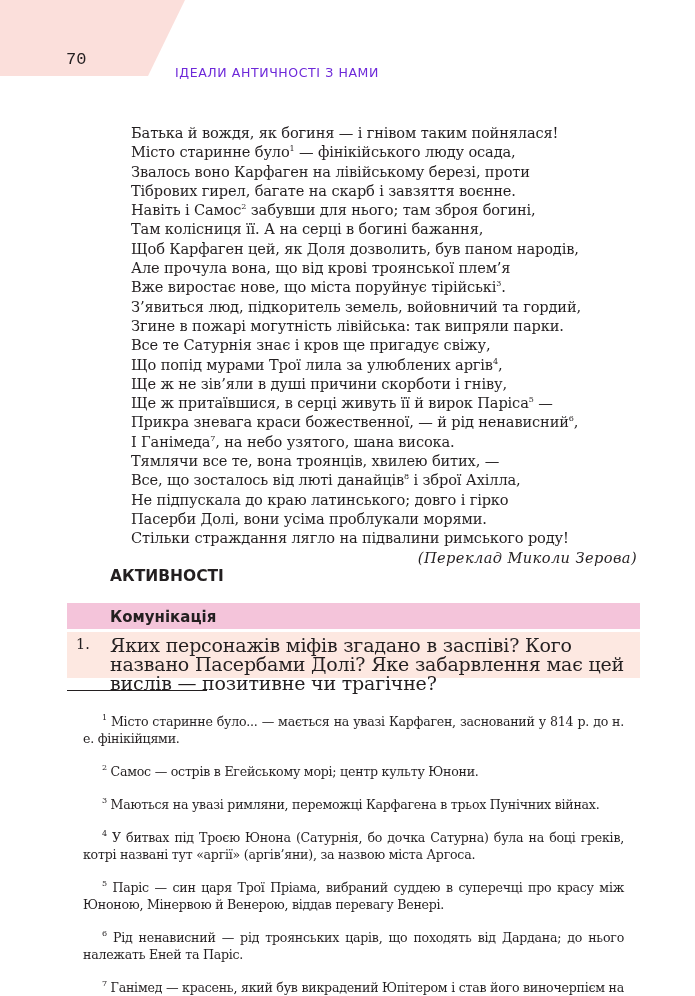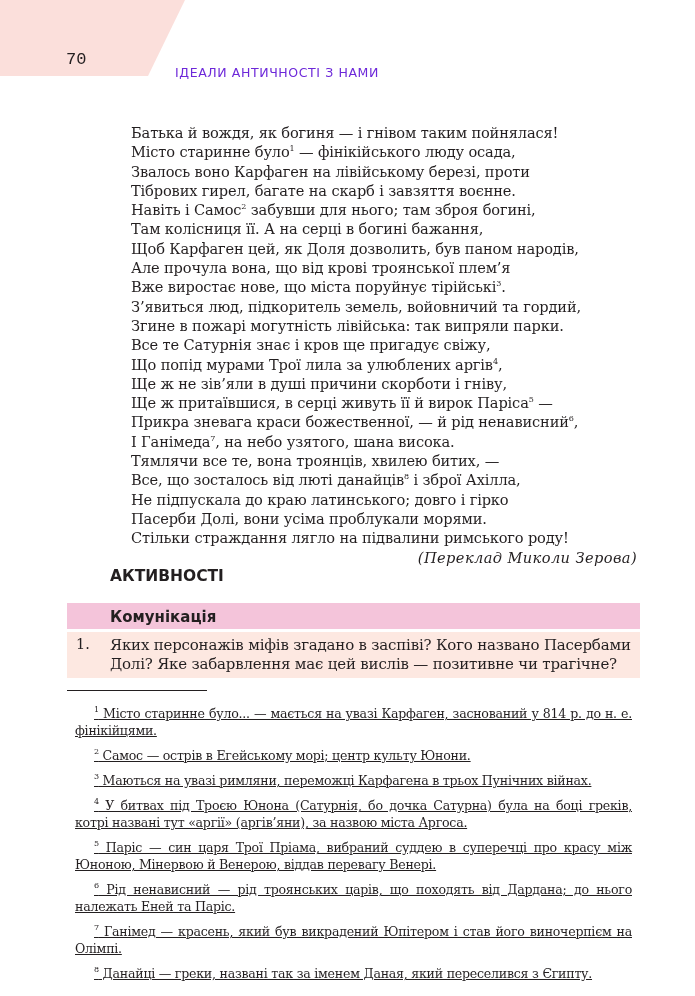--- a/index.html
+++ b/index.html
@@ -9,24 +9,24 @@
   .running-head { position: absolute; left: 175px; top: 65px; font-family: "DejaVu Sans", sans-serif; font-size: 12.5px; letter-spacing: 0.6px; color: #6d28d9; }
   .poem { position: absolute; left: 131px; top: 89px; width: 510px; margin-top: 34px; }
   .poem .line { font-size: 14.6px; line-height: 19.3px; white-space: nowrap; letter-spacing: -0.15px; }
   .poem sup, .fn sup { font-size: 8px; vertical-align: 6px; line-height: 0; }
   .attribution { position: absolute; left: 131px; width: 506px; top: 529px; text-align: right; font-style: italic; font-size: 14.6px; letter-spacing: 0.4px; margin-top: 20px; }
   .section-title { position: absolute; left: 110px; top: 567px; font-family: "DejaVu Sans", sans-serif; font-weight: bold; font-size: 15.5px; }
   .box-head { position: absolute; left: 67px; top: 603px; width: 573px; height: 26px; background: #f4c4da; }
   .box-head span { position: absolute; left: 43px; top: 5px; font-family: "DejaVu Sans", sans-serif; font-weight: bold; font-size: 15px; }
   .box-body { position: absolute; left: 67px; top: 632px; width: 573px; height: 46px; background: #fde8e1; }
   .box-body .num { position: absolute; left: 9px; top: 4px; font-size: 14.4px; }
-  .box-body .q { position: absolute; left: 43px; top: 4px; width: 530px; font-size: 15px; line-height: 19px; letter-spacing: -0.2px; }
+  .box-body .q { position: absolute; left: 43px; top: 4px; width: 530px; font-size: 19px; line-height: 19px; letter-spacing: -0.2px; }
   .fn-rule { position: absolute; left: 67px; top: 690px; width: 140px; height: 1px; background: #231f20; }
   .footnotes { position: absolute; left: 67px; top: 697px; width: 573px; }
-  .fn { font-size: 12.6px; line-height: 17px; text-indent: 19px; text-align: justify; letter-spacing: -0.25px; margin: 8px; text-decoration: underline; }
+  .fn { font-size: 12.6px; line-height: 17px; text-indent: 19px; text-align: justify; letter-spacing: -0.25px; margin: 16px; }
 </style>
 </head>
 <body>
 
 <div class="corner"></div>
 <div class="page-num">70</div>
 <div class="running-head">ІДЕАЛИ АНТИЧНОСТІ З НАМИ</div>
 
 <div class="poem" id="poem">
     <div class="line"><span>Батька й вождя, як богиня — і гнівом таким пойнялася!</span></div>

